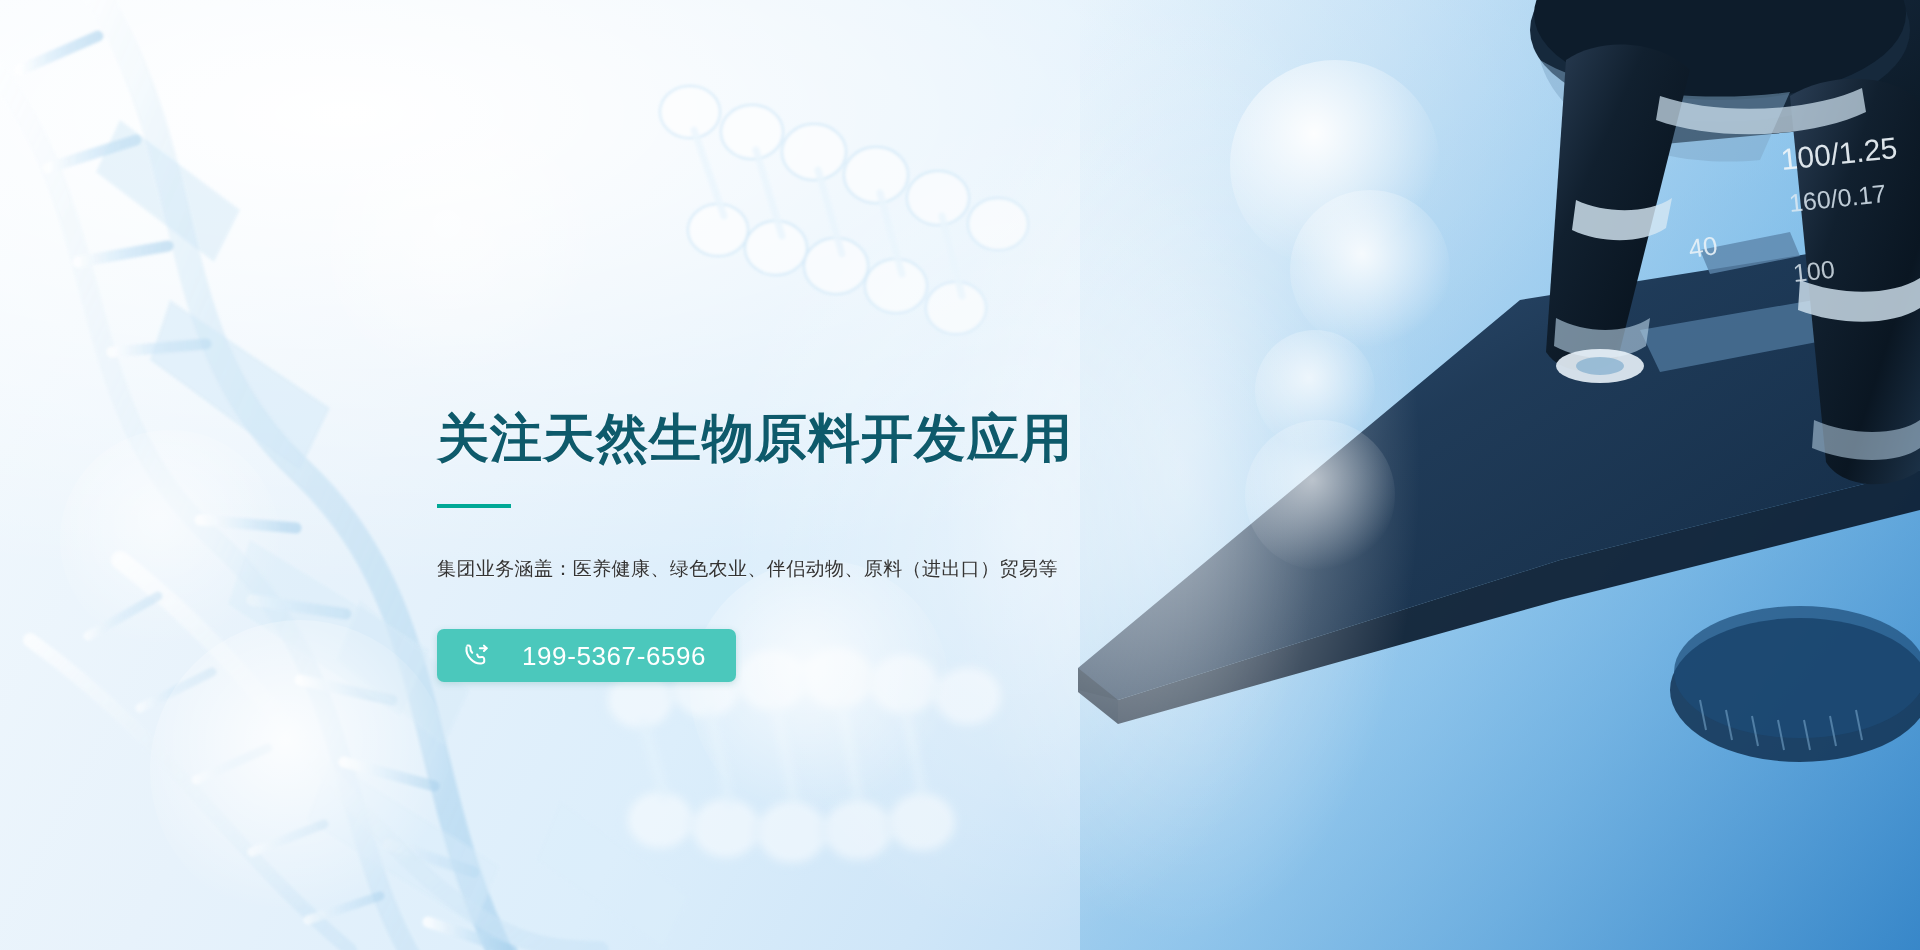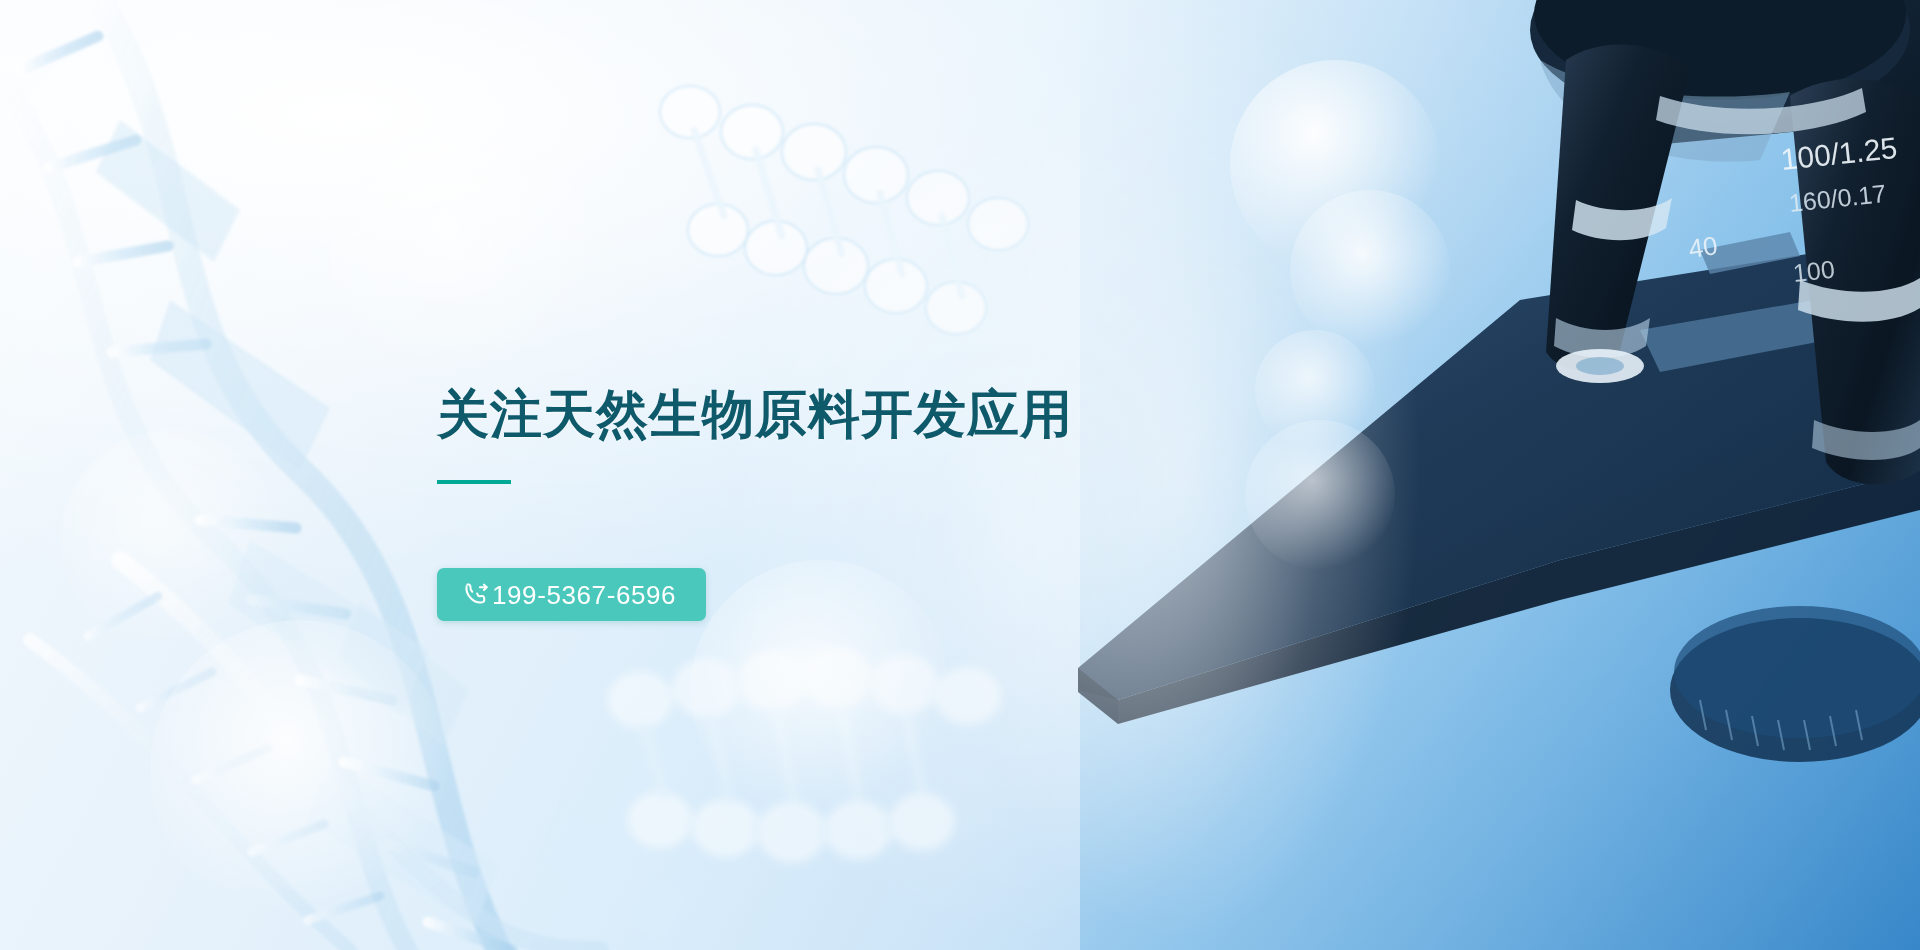--- a/index.html
+++ b/index.html
@@ -30,21 +30,21 @@
   .b6 { left:60px;   top:430px; width:220px; height:220px; background:radial-gradient(circle at 45% 40%, rgba(255,255,255,.6), rgba(255,255,255,0) 72%); }
   .b7 { left:690px;  top:560px; width:260px; height:260px; background:radial-gradient(circle at 45% 40%, rgba(255,255,255,.75), rgba(255,255,255,0) 70%); }
   .b8 { left:330px;  top:120px; width:260px; height:260px; background:radial-gradient(circle at 45% 40%, rgba(255,255,255,.55), rgba(255,255,255,0) 74%); }
 
   
   .art { position:absolute; inset:0; width:1920px; height:950px; }
 
   
   .content {
     position:absolute;
-    left:437px; top:384px;
+    left:437px; top:408px;
     width:760px;
     z-index:9;
   }
   .headline {
     font-size:52px;
     font-weight:bold;
     color:#0e5a6b;
     letter-spacing:1px;
     line-height:1.18;
     white-space:nowrap;
@@ -60,21 +60,21 @@
     font-size:19px;
     color:#333333;
     line-height:1.95;
     letter-spacing:.4px;
     white-space:nowrap;
     text-shadow:0 1px 1px rgba(255,255,255,.5);
   }
   .phone-btn {
     display:inline-flex;
     align-items:center;
-    gap:2px;
+    gap:32px;
     margin-top:42px;
     padding:13px 30px 13px 26px;
     background:#4bc8bc;
     border:none;
     border-radius:7px;
     cursor:pointer;
     box-shadow:0 2px 7px rgba(40,140,135,.22);
   }
   .phone-btn .ico { display:flex; width:27px; height:27px; }
   .phone-btn .num {
@@ -290,20 +290,21 @@
   <div class="bokeh b7"></div>
   <div class="bokeh b8"></div>
 
   <div class="content">
 
     <h1 class="headline">关注天然生物原料开发应用</h1>
 
     <div class="divider"></div>
 
     <div class="body-copy">
+      <p class="body-line">集团业务涵盖：医养健康、绿色农业、伴侣动物、原料（进出口）贸易等</p>
     </div>
 
     <button class="phone-btn">
       <span class="ico">
         <svg viewBox="0 0 24 24" width="27" height="27" fill="none" stroke="#ffffff" stroke-width="1.8" stroke-linecap="round" stroke-linejoin="round">
           <path d="M3.2 4.6 C2.6 8.5 4.2 12.6 7.0 15.4 C9.8 18.2 13.6 19.6 17.0 19.0
                    C18.2 18.8 19.0 17.8 18.9 16.6 L18.8 14.9 C18.7 13.9 17.9 13.2 16.9 13.3
                    L14.9 13.5 C14.2 13.6 13.6 13.2 13.3 12.6 L12.6 11.1"></path>
           <path d="M8.2 9.6 C7.0 8.4 6.4 6.8 6.6 5.2 C6.7 4.2 6.0 3.3 5.0 3.2 L3.9 3.1"></path>
           <path d="M15.0 5.6 L21.0 5.6"></path>

